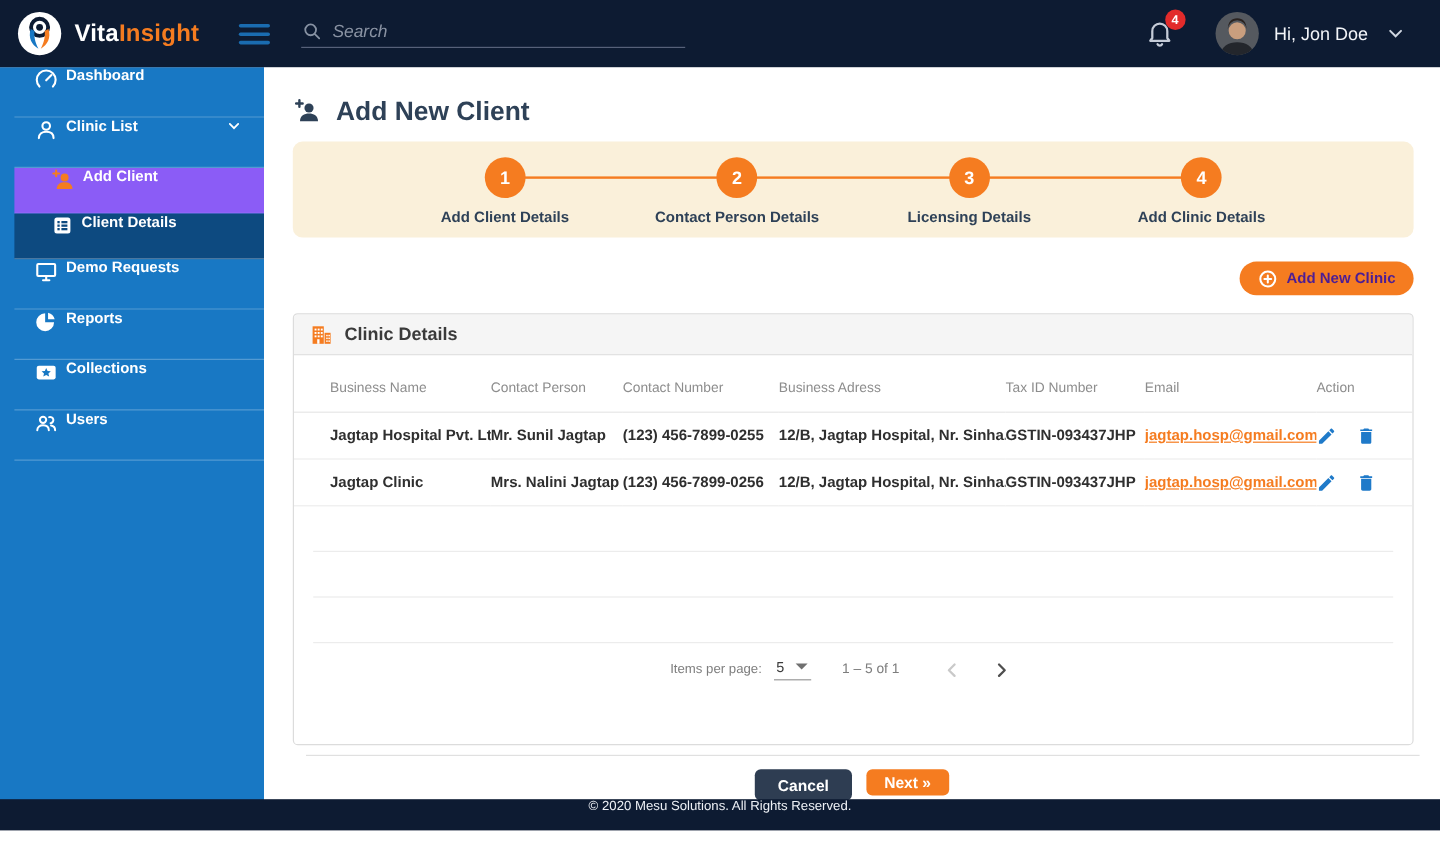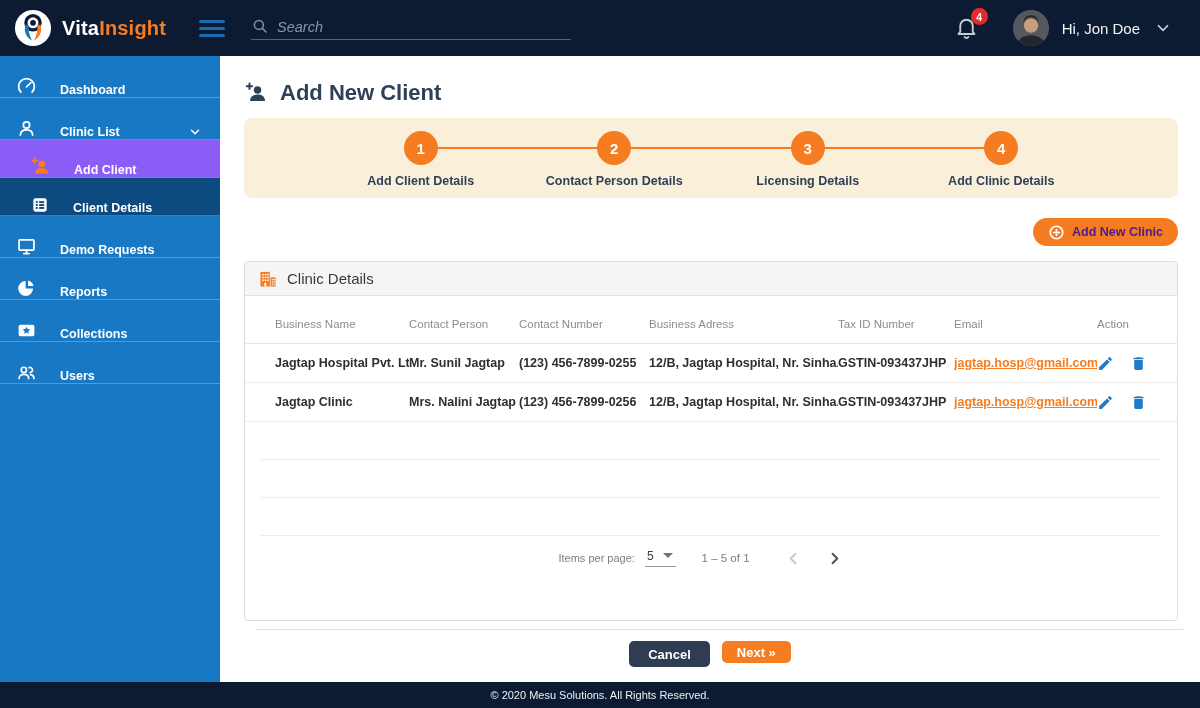--- a/index.html
+++ b/index.html
@@ -18,21 +18,21 @@
   .search-input { background:transparent; border:none; outline:none; color:#84cc16; font-style:italic; font-size:14.5px; width:100%; font-family:"Liberation Sans", sans-serif; }
   .search-input::placeholder { color:#8a93a3; }
   .bell-wrap { margin-left:auto; position:relative; width:26px; height:28px; cursor:pointer; }
   .badge { position:absolute; top:-6px; right:-8px; min-width:17px; height:17px; border-radius:50%; background:#e22b2b; color:#fff; font-size:10.5px; font-weight:bold; display:flex; align-items:center; justify-content:center; }
   .avatar { margin-left:32px; width:38px; height:38px; border-radius:50%; overflow:hidden; flex:0 0 auto; cursor:pointer; }
   .greeting { margin-left:12px; color:#f2f4f8; font-size:15px; }
   .user-caret { margin-left:14px; margin-right:28px; cursor:pointer; display:flex; }
 
   
   .sidebar { position:absolute; top:56px; left:0; bottom:26px; width:220px; background:#1878c4; z-index:4; }
-  .side-item { display:flex; align-items:flex-end; height:42px; padding-left:16px; gap:23px; color:#fff; font-size:12.5px; font-weight:bold; border-bottom:1px solid rgba(255,255,255,.25); cursor:pointer; }
+  .side-item { display:flex; align-items:flex-start; height:42px; padding-left:16px; gap:6px; color:#fff; font-size:12.5px; font-weight:bold; border-bottom:1px solid rgba(255,255,255,.25); cursor:pointer;margin-left:12px; }
   .side-item svg { flex:0 0 auto; }
   .side-item .grow { flex:1; }
   .side-item.sub { height:38px; padding-left:30px; }
   .side-item.active { background:#8b5cf6; border-bottom:1px solid rgba(255,255,255,.1); }
   .side-item.semi { background:#0d4a80; }
   .side-item .caret { margin-right:18px; display:flex; }
 
   
   .main { position:absolute; top:56px; left:220px; right:0; bottom:26px; background:#fff; overflow:hidden; }
   .page-head { display:flex; align-items:center; gap:12px; padding:24px 0 0 24px; color:#2e4157; }
@@ -42,21 +42,21 @@
   .step { flex:1; position:relative; text-align:center; cursor:pointer; }
   .step:not(:last-child)::after { content:""; position:absolute; top:16px; left:50%; width:100%; height:2px; background:#f57c20; z-index:0; }
   .step-circle { position:relative; z-index:1; width:34px; height:34px; border-radius:50%; background:#f57c20; color:#fff; font-size:15px; font-weight:bold; display:flex; align-items:center; justify-content:center; margin:0 auto; }
   .step-label { margin-top:9px; font-size:12.5px; font-weight:bold; color:#2e4157; }
 
   .toolbar-row { display:flex; justify-content:flex-end; margin:20px 22px 0 24px; }
   .btn-add-clinic { display:flex; align-items:center; gap:7px; background:#f57c20; color:#4c1d95; border:none; border-radius:14px; height:28px; padding:0 15px; font-size:12.5px; font-weight:bold; cursor:pointer; font-family:"Liberation Sans", sans-serif; }
 
   .card { margin:15px 22px 0 24px; border:1px solid #dcdcdc; border-radius:4px; height:360px; background:#fff; overflow:hidden; }
   .card-head { height:34px; background:#f5f5f5; border-bottom:1px solid #e2e2e2; display:flex; align-items:center; gap:9px; padding-left:13px; }
-  .card-title { font-size:15px; font-weight:normal; color:#3a3a3a; }
+  .card-title { font-size:15px; font-weight:bold; color:#3a3a3a; }
 
   table.clinic { width:100%; border-collapse:collapse; table-layout:fixed; }
   table.clinic th { font-size:11.5px; font-weight:normal; color:#8d8d8d; text-align:left; padding:22px 0 13px; border-bottom:1px solid #e6e6e6; white-space:nowrap; overflow:hidden; }
   table.clinic td { font-size:12.5px; font-weight:bold; color:#2f2f2f; height:39px; border-bottom:1px solid #ededed; white-space:nowrap; overflow:hidden; }
   table.clinic th:first-child, table.clinic td:first-child { padding-left:30px; }
   .email-link { color:#f57c20; text-decoration:underline; cursor:pointer; }
   .action-cell { display:flex; align-items:center; gap:16px; }
   .icon-btn { background:none; border:none; padding:0; cursor:pointer; display:flex; }
 
   .empty-row { height:38px; margin:0 16px; border-bottom:1px solid #ececec; }
@@ -68,21 +68,21 @@
   .range { font-size:11.5px; color:#7d7d7d; margin-right:34px; }
   .pg-btn { background:none; border:none; padding:0; cursor:pointer; display:flex; margin-right:22px; }
   .pg-btn.prev { color:#c9c9c9; }
   .pg-btn.next { color:#4f4f4f; margin-right:6px; }
 
   .bottom-divider { border:none; border-top:1px solid #e0e0e0; margin:8px 17px 0 35px; }
   .actions-row { display:flex; justify-content:center; gap:12px; margin-top:11px; }
   .btn-cancel { background:#2e3d52; color:#fff; border:none; border-radius:5px; height:26px; padding:0 19px; font-size:13px; font-weight:bold; cursor:pointer; font-family:"Liberation Sans", sans-serif; }
   .btn-next { background:#f57c20; color:#fff; border:none; border-radius:5px; height:22px; padding:0 15px; font-size:13px; font-weight:bold; cursor:pointer; font-family:"Liberation Sans", sans-serif; }
 
-  .footer { position:absolute; bottom:0; left:0; right:0; height:26px; background:#0d1b32; color:#edf0f5; font-size:11px; display:flex; align-items:center; justify-content:center; z-index:6; }
+  .footer { position:absolute; bottom:16px; left:0; right:0; height:26px; background:#0d1b32; color:#edf0f5; font-size:11px; display:flex; justify-content:center; z-index:6; }
 </style>
 </head>
 <body>
 
 <header class="topbar">
   <div class="brand">
     <span style="display:flex;">
       <svg width="38" height="38" viewBox="0 0 40 40">
         <circle cx="20" cy="20" r="19" fill="#ffffff"></circle>
         <circle cx="20" cy="14.5" r="7.5" fill="none" stroke="#0d1b32" stroke-width="3.4"></circle>

